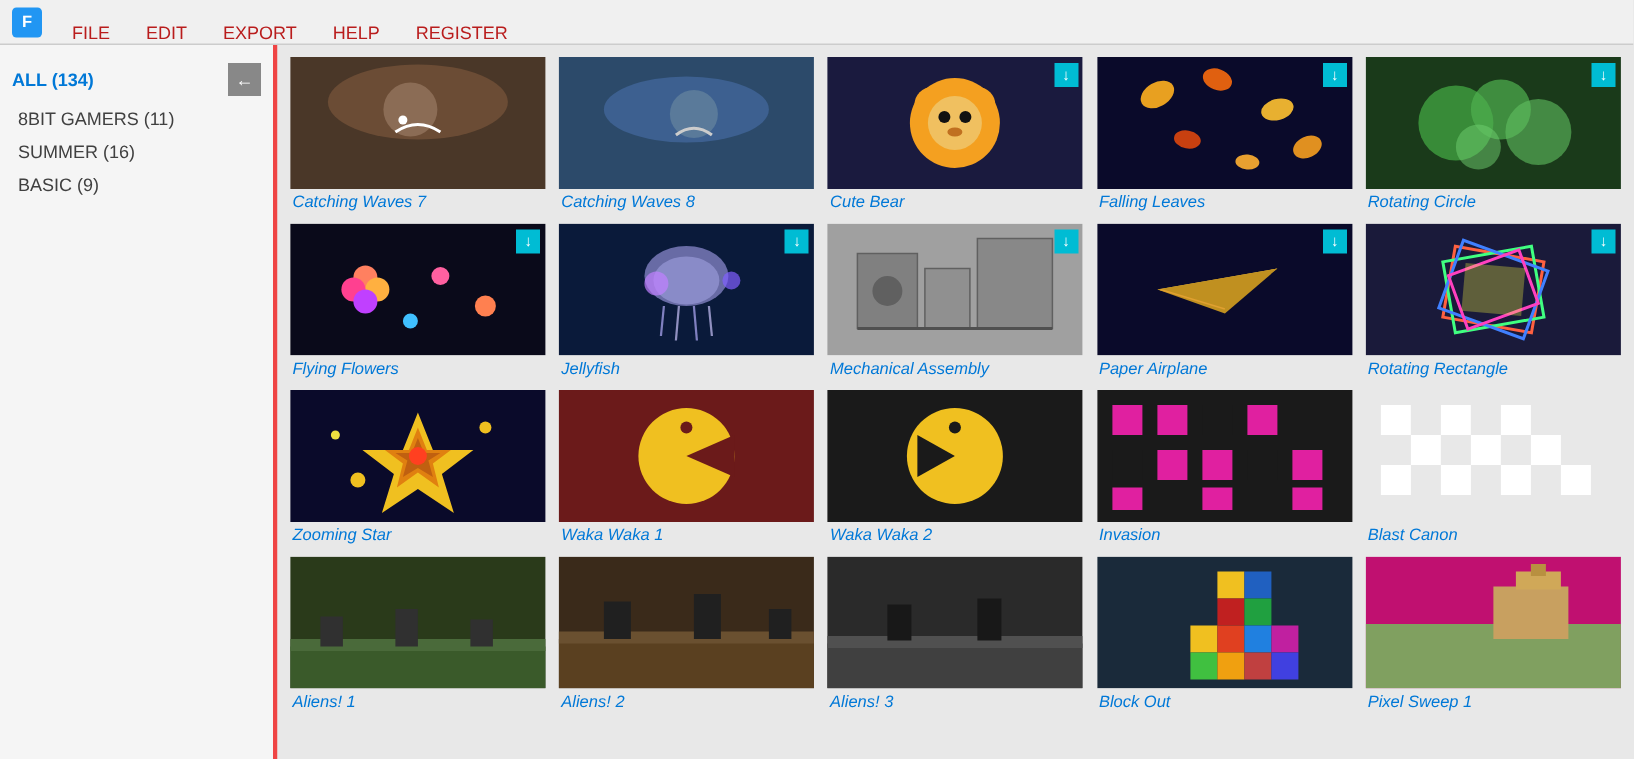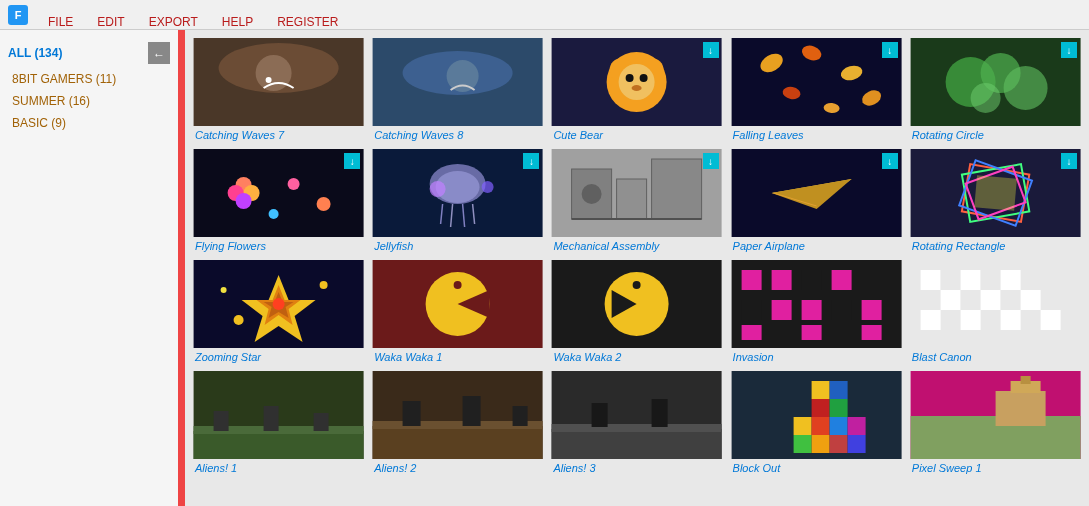--- a/index.html
+++ b/index.html
@@ -7,22 +7,22 @@
 
     
     .menu-bar { display: flex; align-items: center; background: #f0f0f0; border-bottom: 1px solid #ccc; height: 30px; padding: 0 8px; gap: 16px; flex-shrink: 0; }
     .menu-logo { width: 20px; height: 20px; background: #2196F3; border-radius: 3px; display: flex; align-items: center; justify-content: center; color: white; font-weight: bold; font-size: 11px; }
     .menu-item { font-size: 12px; color: #b91c1c; cursor: pointer; padding: 0 4px; margin-top: 14px; }
 
     
     .main { display: flex; flex: 1; overflow: hidden; }
 
     
-    .sidebar { width: 185px; background: #f5f5f5; border-right: 7px solid #ef4444; padding: 8px 0; flex-shrink: 0; overflow-y: auto; }
-    .sidebar-item { padding: 4px 12px; cursor: pointer; font-size: 12px; color: #a16207; }
+    .sidebar { width: 185px; background: #f5f5f5; border-right: 3px solid #ef4444; padding: 8px 0; flex-shrink: 0; overflow-y: auto; }
+    .sidebar-item { padding: 4px 12px; cursor: pointer; font-size: 12px; color: #404040; }
     .sidebar-item.active { color: #0078d7; font-weight: bold; }
     .sidebar-nav { display: flex; align-items: center; padding: 4px 8px; }
     .back-btn { background: #888; color: white; border: none; cursor: pointer; width: 22px; height: 22px; display: flex; align-items: center; justify-content: center; font-size: 12px; margin-left: auto; }
 
     
     .gallery { flex: 1; overflow-y: auto; background: #e8e8e8; padding: 8px; }
     .gallery-grid { display: grid; grid-template-columns: repeat(5, 1fr); gap: 8px; }
     .gallery-item { display: flex; flex-direction: column; cursor: pointer; }
     .gallery-thumb { width: 100%; height: 88px; position: relative; overflow: hidden; }
     .gallery-label { font-size: 11px; color: #0078d7; margin-top: 3px; padding: 0 2px; font-style: italic; }

